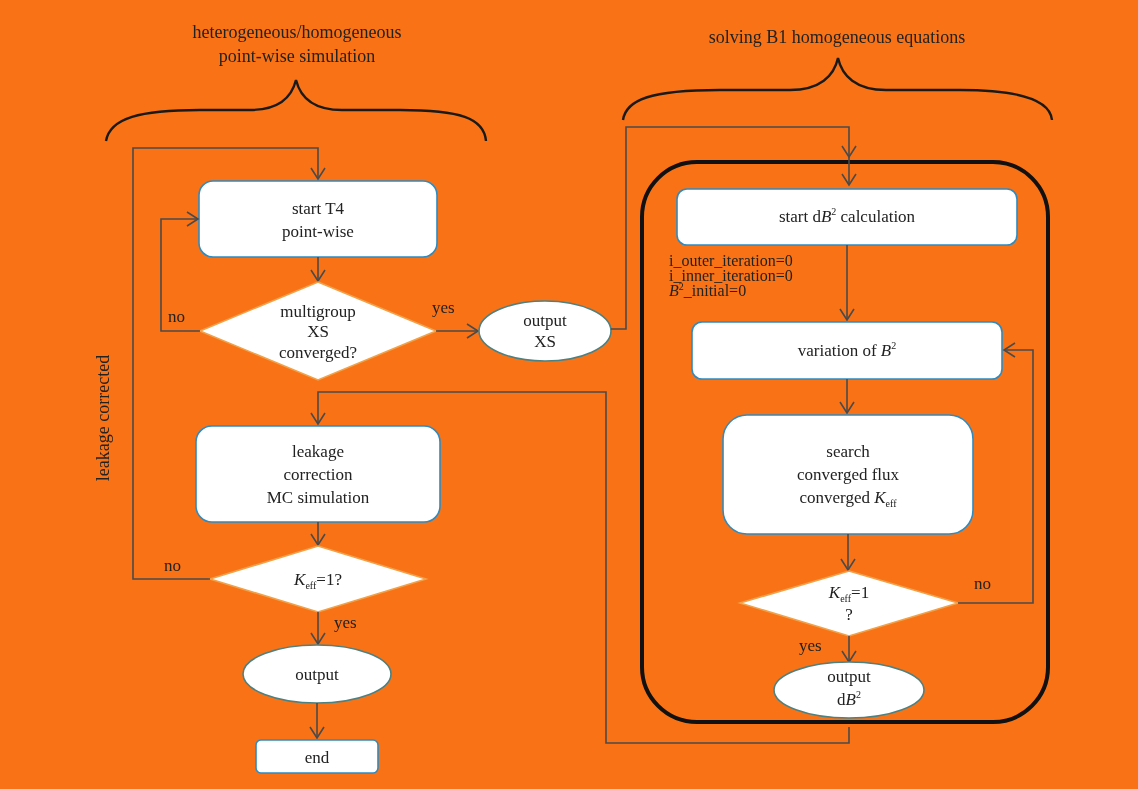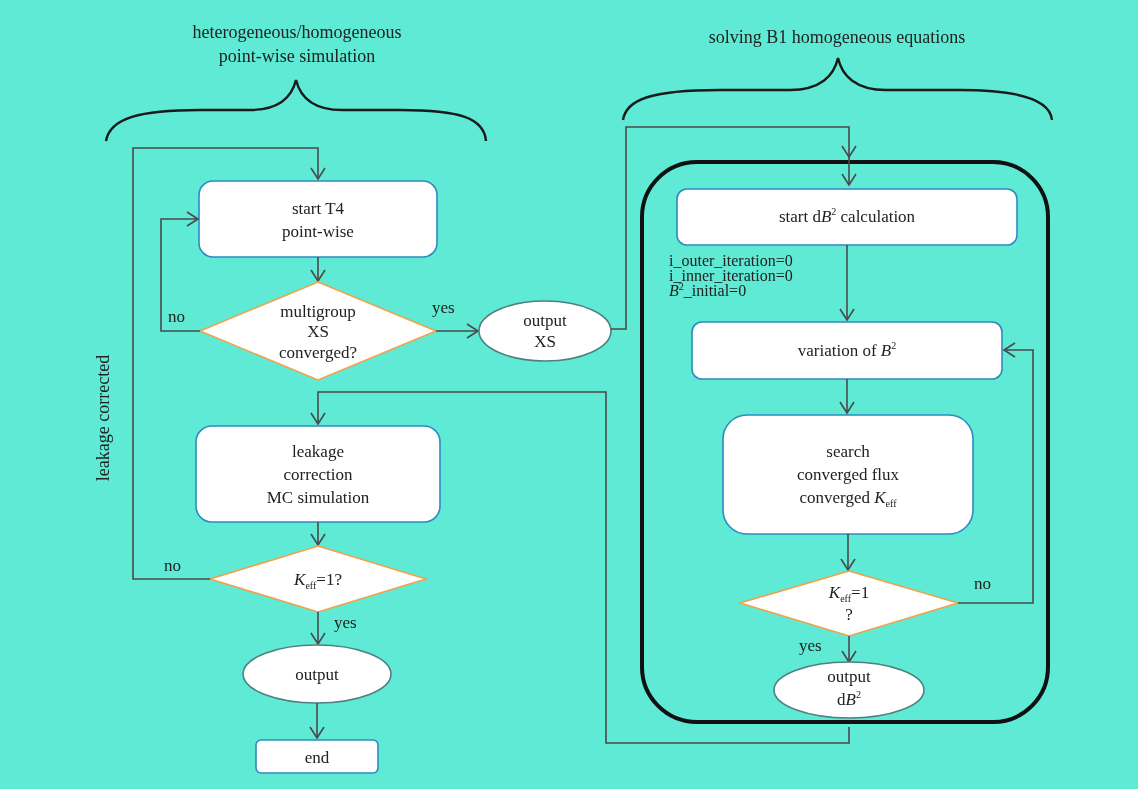--- a/index.html
+++ b/index.html
@@ -1,16 +1,16 @@
 <!DOCTYPE html>
 <html><head>
 <meta charset="utf-8">
 <style>
   html, body { margin: 0; padding: 0; background: #ffffff; }
-  #stage { position: relative; width: 1138px; height: 789px; background: #5eead4; overflow: hidden; }
+  #stage { position: relative; width: 1138px; height: 789px; background: #f97316; overflow: hidden; }
   svg { position: absolute; left: 0; top: 0; }
   .txt { font-family: "Liberation Serif", serif; fill: #222222; }
   .lbl { font-size: 17px; }
   .hdr { font-size: 18px; }
   .node-text { font-size: 17px; }
   .small { font-size: 16px; }
   .sub { font-size: 10px; }
   .sup { font-size: 10px; }
   .conn { fill: none; stroke: #4a4a4a; stroke-width: 1.6; }
   .arrowhead { fill: none; stroke: #4a4a4a; stroke-width: 1.6; }

